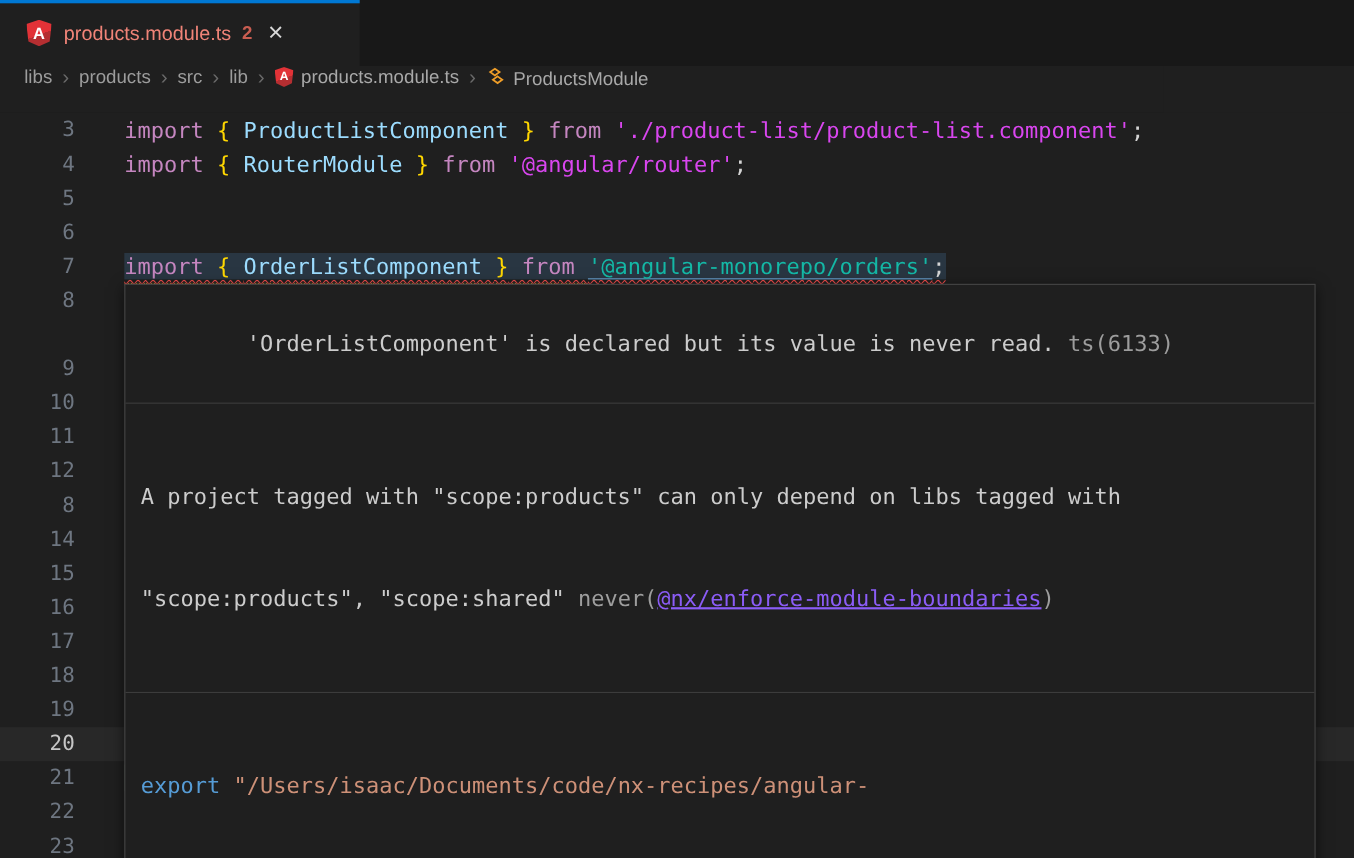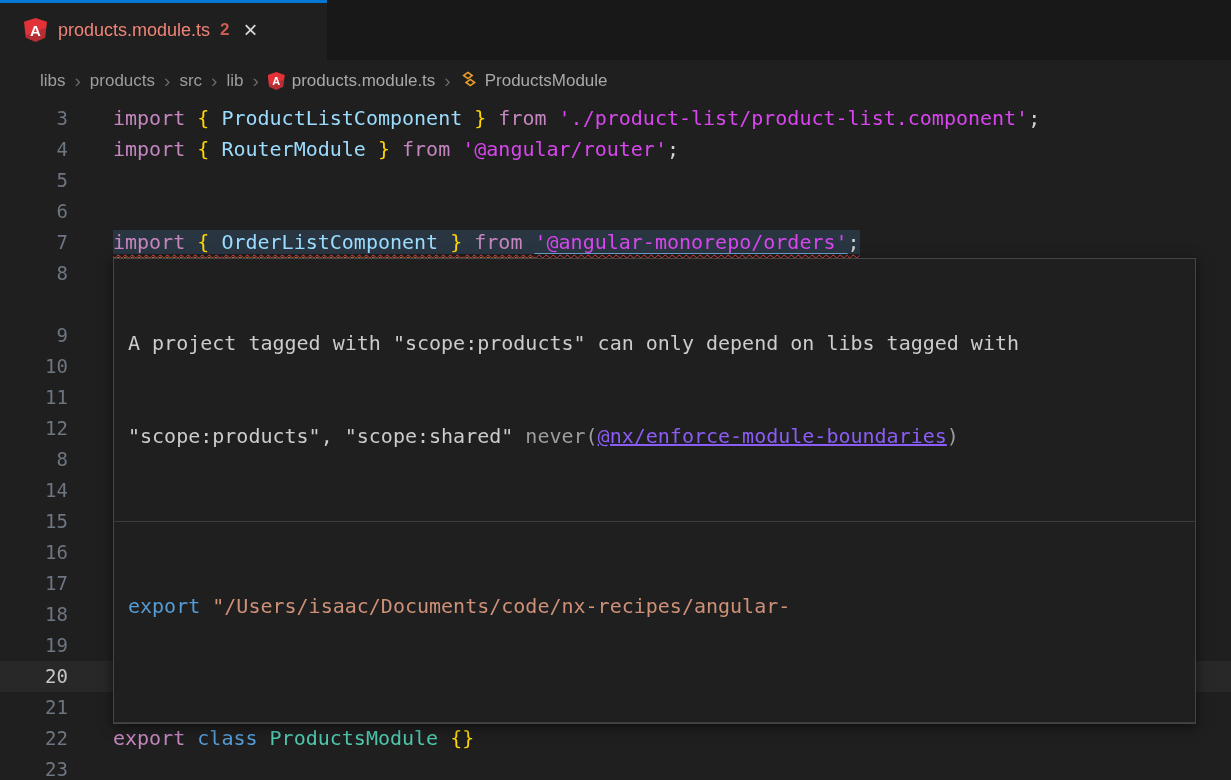--- a/index.html
+++ b/index.html
@@ -19,42 +19,42 @@
   .ng-shield{position:relative;display:inline-block;flex:none;
     background:linear-gradient(160deg,#e23237 55%,#b52e31 55%);
     clip-path:polygon(50% 0,100% 16%,92% 82%,50% 100%,8% 82%,0 16%);}
   .ng-shield::after{content:"A";position:absolute;inset:0;display:flex;align-items:center;justify-content:center;
     color:#fff;font-family:"Liberation Sans",sans-serif;font-weight:bold;}
   .ng-lg{width:23px;height:24px;}.ng-lg::after{font-size:15px;}
   .ng-sm{width:17px;height:18px;}.ng-sm::after{font-size:11px;}
 
   
   .breadcrumbs{position:absolute;left:0;top:60px;width:1058px;height:42px;background:#1f1f1f;
-    display:flex;align-items:center;padding-left:40px;box-sizing:border-box;
+    display:flex;align-items:flex-start;padding-left:22px;box-sizing:border-box;
     font-family:"Liberation Sans",sans-serif;font-size:17px;color:#9d9d9d;}
   .bc-item{cursor:pointer;}
   .bc-sep{color:#6a6a6a;margin:0 9px;font-size:19px;}
   .bc-icon{margin-right:7px;display:inline-flex;align-items:center;}
   .bc-file,.bc-symbol{display:flex;align-items:center;color:#a9a9a9;cursor:pointer;}
 
   
   .editor{position:absolute;left:0;top:102px;width:1231px;height:678px;background:#1f1f1f;}
   .row{position:absolute;left:0;width:1231px;height:31px;line-height:31px;white-space:pre;}
   .row.current{background:rgba(255,255,255,0.045);}
   .num{position:absolute;left:0;top:0;width:68px;text-align:right;color:#6e7681;font-size:19px;}
   .row.current .num{color:#c6c6c6;}
   .code{position:absolute;left:113px;top:0;font-size:20px;color:#d4d4d4;}
   .guide{position:absolute;top:0;width:1px;height:31px;background:#393939;}
   .blame{color:#63686f;margin-left:76px;font-size:19px;}
 
   .tok-kw{color:#C586C0}.tok-kw2{color:#569CD6}.tok-var{color:#9CDCFE}.tok-type{color:#4EC9B0}
   .tok-str{color:#d946ef}.tok-pun{color:#D4D4D4}.tok-cmt{color:#6A9955}.tok-emoji{color:#F2C230}
   .tok-b1{color:#FFD700}.tok-b2{color:#DA70D6}.tok-b3{color:#179FFF}
   .tok-b2m{color:#DA70D6;outline:1px solid rgba(130,170,130,.8);outline-offset:-1px;}
-  .tok-strlink{color:#d946ef;text-decoration:underline solid #6CA4D4;text-underline-offset:4px;text-decoration-thickness:1px;margin-top:12px;}
+  .tok-strlink{color:#14b8a6;text-decoration:underline solid #6CA4D4;text-underline-offset:4px;text-decoration-thickness:1px;margin-top:12px;}
   .squiggle{background:rgba(58,91,124,.38);
     text-decoration:underline wavy #F14C4C;text-decoration-thickness:1.4px;
     text-underline-offset:5px;text-decoration-skip-ink:none;}
   .sq2{text-decoration:underline wavy #E2A33C;text-decoration-thickness:1px;
     text-underline-offset:7px;text-decoration-skip-ink:none;}
 
   
   .hover-popup{position:absolute;left:113px;top:156px;width:1083px;box-sizing:border-box;
     background:#1f1f1f;border:1px solid #454545;box-shadow:0 3px 12px rgba(0,0,0,.55);z-index:5;}
   .hp-section{padding:7px 14px;font-size:20px;line-height:31px;color:#cccccc;white-space:pre-wrap;
@@ -130,20 +130,23 @@
         <div class="row" style="top: 497px;"><div class="num">18</div><div class="guide" style="left: 113px;"></div><div class="code"><span class="tok-pun">  </span><span class="tok-b3">]</span><span class="tok-pun">,</span></div></div>
         <div class="row" style="top: 528px;"><div class="num">19</div><div class="guide" style="left: 113px;"></div><div class="code"><span class="tok-pun">  </span><span class="tok-var">declarations</span><span class="tok-pun">: </span><span class="tok-b3">[</span><span class="tok-type">ProductListComponent</span><span class="tok-b3">]</span><span class="tok-pun">,</span></div></div>
         <div class="row current" style="top: 559px;"><div class="num">20</div><div class="guide" style="left: 113px;"></div><div class="code"><span class="tok-pun">  </span><span class="tok-var">exports</span><span class="tok-pun">: </span><span class="tok-b3">[</span><span class="tok-type">ProductListComponent</span><span class="tok-b3">]</span><span class="tok-pun">,</span><span class="blame">You, 2 minutes ago • Fix Angular monorepo</span></div></div>
         <div class="row" style="top: 590px;"><div class="num">21</div><div class="code"><span class="tok-b2m">}</span><span class="tok-b1">)</span></div></div>
         <div class="row" style="top: 621px;"><div class="num">22</div><div class="code"><span class="tok-kw">export </span><span class="tok-kw2">class </span><span class="tok-type">ProductsModule</span><span class="tok-pun"> </span><span class="tok-b1">{}</span></div></div>
         <div class="row" style="top: 652px;"><div class="num">23</div><div class="code"></div></div>
       </div>
 
     <div class="hover-popup">
       <div class="hp-section">
+        <span>'OrderListComponent' is declared but its value is never read.</span><span class="dim"> ts(6133)</span>
+      </div>
+      <div class="hp-section">
         <div>A project tagged with "scope:products" can only depend on libs tagged with</div>
         <div><span>"scope:products", "scope:shared" </span><span class="dim">never(</span><span class="hp-link">@nx/enforce-module-boundaries</span><span class="dim">)</span></div>
       </div>
       <div class="hp-section">
         <div><span class="hp-kw">export</span><span class="hp-str"> "/Users/isaac/Documents/code/nx-recipes/angular-</span></div>
         
       </div>
 
     </div>
   </div>

